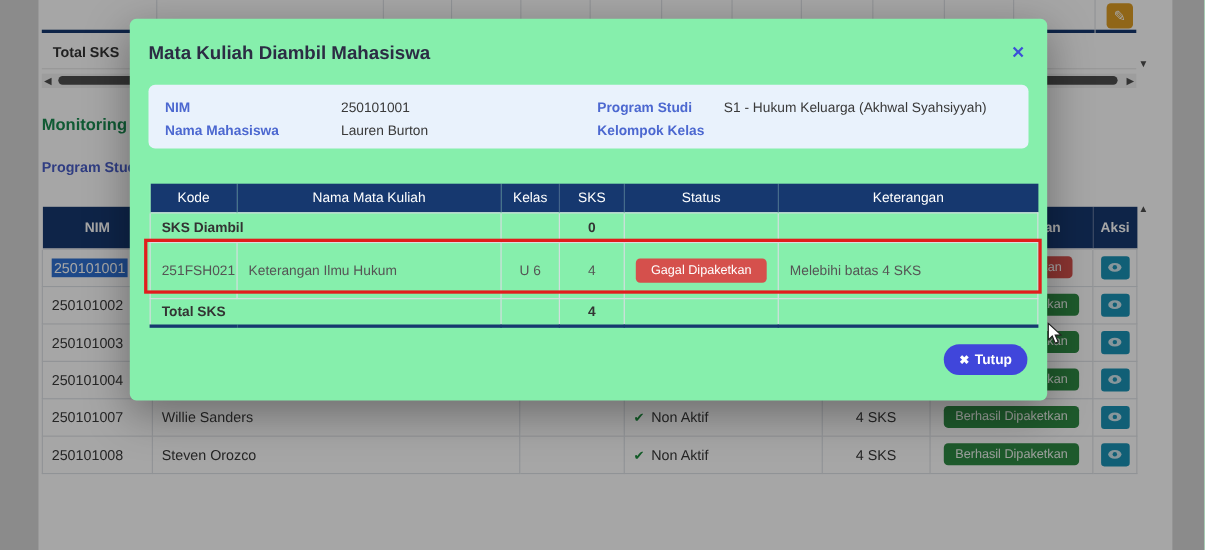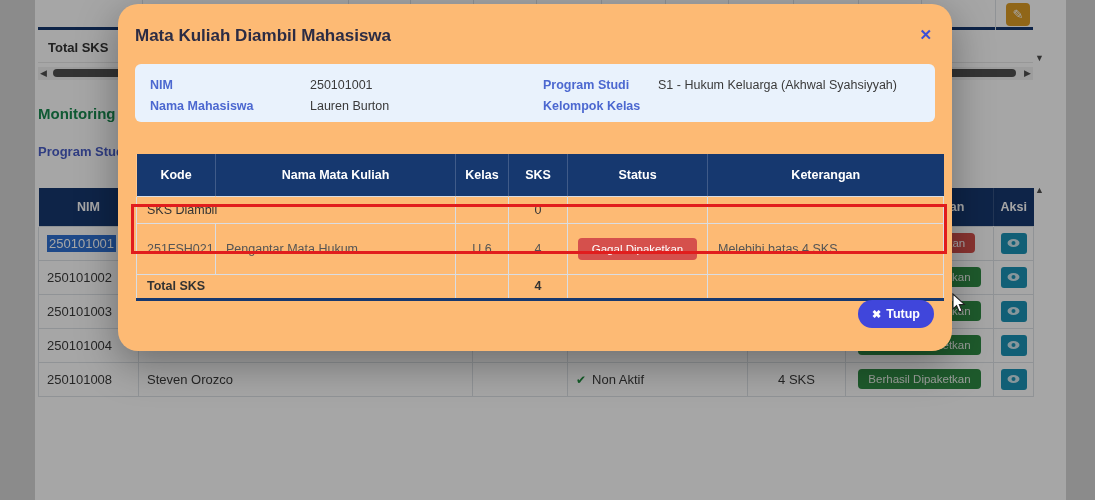--- a/index.html
+++ b/index.html
@@ -33,31 +33,31 @@
   .students td.c { text-align:center; padding:0; }
   .sel { background:#2e71d3; color:#fff; padding:1px 2px; }
   .badge { display:inline-block; padding:4px 10px; border-radius:4px; font-size:11.5px; color:#eef5ee; background:#2f8a44; white-space:nowrap; }
   .badge.danger { background:#d5504c; color:#fff; }
   .check { color:#1e8e3e; font-size:12px; margin-right:6px; }
   .eye-btn { display:inline-block; width:26px; height:21px; background:#1b93b5; border-radius:3px; text-align:center; line-height:19px; }
   .eye-btn svg { vertical-align:middle; }
 
   
   .backdrop { position:absolute; inset:0; background:rgba(0,0,0,0.35); z-index:5; }
-  .modal { position:absolute; left:118px; top:4px; width:834px; height:347px; background:#fdba74; border-radius:20px; z-index:10; box-shadow:0 12px 40px rgba(0,0,0,0.35); }
+  .modal { position:absolute; left:118px; top:17px; width:834px; height:347px; background:#86efac; border-radius:6px; z-index:10; box-shadow:0 12px 40px rgba(0,0,0,0.35); }
   .m-title { position:absolute; left:17px; top:22px; font-size:17px; font-weight:bold; color:#2c2c44; }
   .m-close { position:absolute; right:20px; top:22px; font-size:15px; font-weight:bold; color:#3b4fd8; cursor:pointer; }
   .m-info { position:absolute; left:17px; top:60px; width:800px; height:58px; background:#e9f2fc; border-radius:6px; font-size:12.5px; }
   .m-info .cell { position:absolute; white-space:nowrap; }
   .m-info .lab { color:#4c68d0; font-weight:bold; }
   .m-info .val { color:#3a3a3a; }
   .m-table { position:absolute; left:18px; top:150px; width:807px; border-collapse:collapse; table-layout:fixed; border-bottom:3px solid #16386f; }
-  .m-table th { background:#16386f; color:#fff; font-size:12.5px; font-weight:bold; height:42px; text-align:center; border-left:1px solid rgba(255,255,255,0.18); }
+  .m-table th { background:#16386f; color:#fff; font-size:12.5px; font-weight:normal; height:26px; text-align:center; border-left:1px solid rgba(255,255,255,0.18); }
   .m-table td { font-size:12.5px; color:#555; border:1px solid #d9dde3; padding:0 10px; }
-  .m-table tr.sum td { height:27px; font-weight:normal; color:#333;margin-top:22px; }
+  .m-table tr.sum td { height:27px; font-weight:bold; color:#333;margin-top:22px; }
   .m-table tr.course td { height:51px; }
   .m-table tr.target td { height:25px; font-weight:bold; color:#333; }
   .m-table td.c { text-align:center; padding:0; }
   .m-badge { display:inline-block; padding:5px 14px; border-radius:4px; background:#d5504c; color:#fff; font-size:11.5px; white-space:nowrap; }
   .red-outline { position:absolute; left:13px; top:200px; width:816px; height:50px; border:3px solid #e11d1d; z-index:3; pointer-events:none; }
   .m-tutup { position:absolute; right:18px; top:296px; height:28px; padding:0 14px; background:#4046db; border:none; border-radius:14px; color:#fff; font-size:12.5px; font-weight:bold; font-family:"Liberation Sans",sans-serif; cursor:pointer; }
   .m-tutup .ic { font-size:11px; margin-right:5px; }
 
   .cursor { position:absolute; left:952px; top:293px; z-index:30; }
 </style>
@@ -151,20 +151,32 @@
                 <ellipse cx="6.5" cy="5" rx="6" ry="4" fill="#cfe6ee"></ellipse>
                 <circle cx="6.5" cy="5" r="2" fill="#1b93b5"></circle>
               </svg></span></td>
     </tr>
     <tr>
       <td>250101004</td>
       <td></td>
           <td></td>
       <td><span class="check">✔</span><span></span></td>
       <td class="c"></td>
+      <td class="c"><span class="badge">Berhasil Dipaketkan</span></td>
+      <td class="c"><span class="eye-btn"><svg width="13" height="10" viewBox="0 0 13 10">
+                <ellipse cx="6.5" cy="5" rx="6" ry="4" fill="#cfe6ee"></ellipse>
+                <circle cx="6.5" cy="5" r="2" fill="#1b93b5"></circle>
+              </svg></span></td>
+    </tr>
+    <tr>
+      <td>250101007</td>
+      <td>Willie Sanders</td>
+          <td></td>
+      <td><span class="check">✔</span><span>Non Aktif</span></td>
+      <td class="c">4 SKS</td>
       <td class="c"><span class="badge">Berhasil Dipaketkan</span></td>
       <td class="c"><span class="eye-btn"><svg width="13" height="10" viewBox="0 0 13 10">
                 <ellipse cx="6.5" cy="5" rx="6" ry="4" fill="#cfe6ee"></ellipse>
                 <circle cx="6.5" cy="5" r="2" fill="#1b93b5"></circle>
               </svg></span></td>
     </tr>
     <tr>
       <td>250101008</td>
       <td>Steven Orozco</td>
           <td></td>
@@ -218,21 +230,21 @@
     </tr>
     <tr class="sum">
       <td colspan="2">SKS Diambil</td>
       <td></td>
       <td class="c">0</td>
       <td></td>
           <td></td>
     </tr>
     <tr class="course">
       <td>251FSH021</td>
-      <td>Pengantar Mata Hukum</td>
+      <td>Keterangan Ilmu Hukum</td>
       <td class="c">U 6</td>
       <td class="c">4</td>
       <td class="c"><span class="m-badge">Gagal Dipaketkan</span></td>
       <td>Melebihi batas 4 SKS</td>
     </tr>
     <tr class="target">
       <td colspan="2">Total SKS</td>
       <td></td>
       <td class="c">4</td>
       <td></td>

